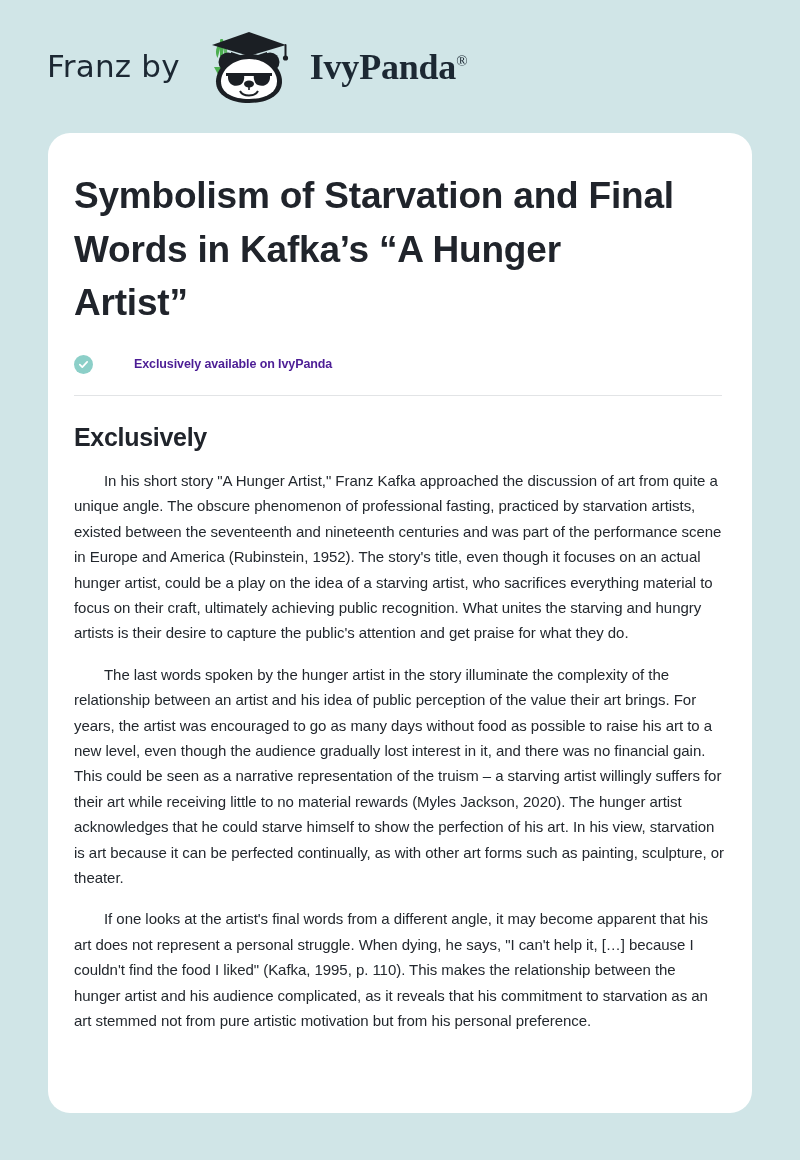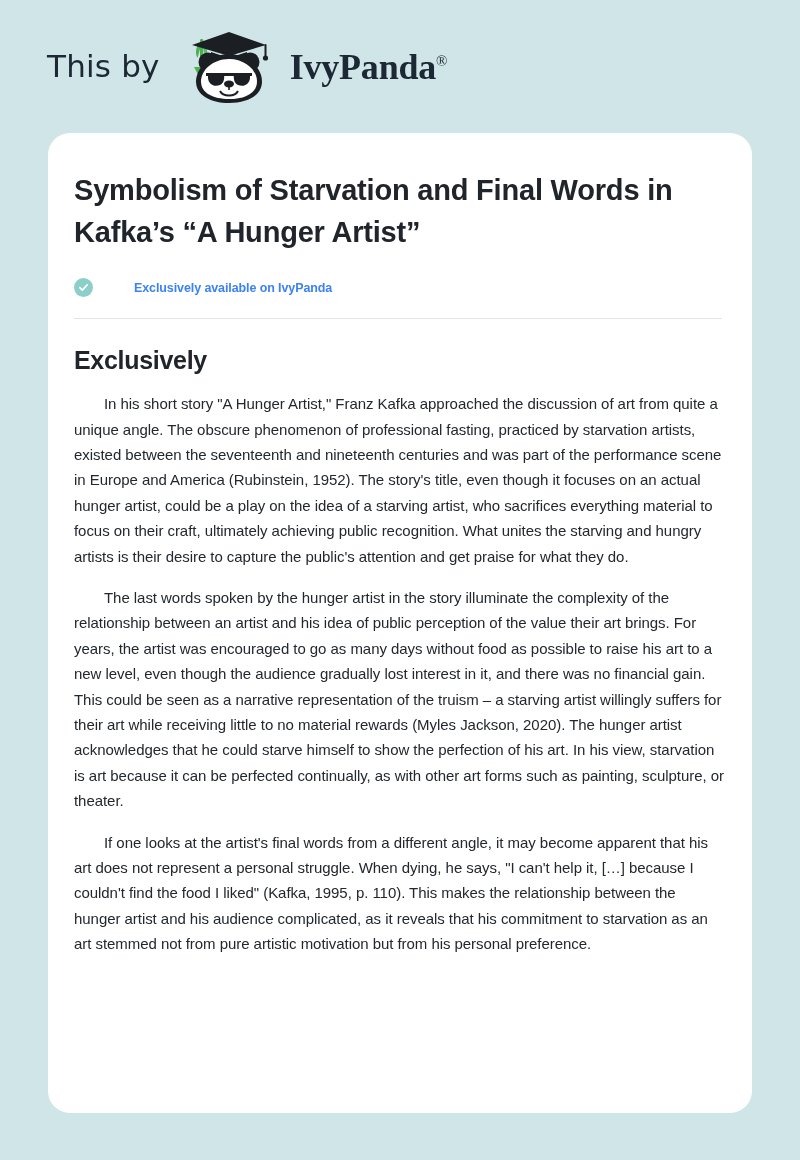--- a/index.html
+++ b/index.html
@@ -73,21 +73,21 @@
     box-sizing: border-box;
     padding: 36px 30px 0 26px;
     overflow: hidden;
   }
   .card-inner {
     padding: 0 0 0 0;
   }
 
   .doc-title {
     font-family: "Liberation Sans", sans-serif;
-    font-size: 29px;
+    font-size: 37px;
     font-weight: 700;
     line-height: 1.45;
     color: #20242b;
     margin: 0 0 0 0;
     letter-spacing: -0.2px;
     max-width: 600px;
   }
 
   .badge-row {
     display: flex;
@@ -102,21 +102,21 @@
     background: #8ccfc8;
     display: flex;
     align-items: center;
     justify-content: center;
     flex: 0 0 auto;
   }
   .check-badge svg { display:block; }
   .badge-text {
     font-size: 12.5px;
     font-weight: 700;
-    color: #3b82f6;
+    color: #4c1d95;
     letter-spacing: -0.1px;
     padding-left: 32px;
   }
 
   .divider {
     height: 1px;
     background: #e2e4e6;
     margin: 21px 0 0 0;
     width: 648px;
   }
@@ -140,21 +140,21 @@
     text-indent: 30px;
     width: 650px;
     letter-spacing: -0.05px;
   }
 </style>
 </head>
 <body>
 
 <header class="site-header">
   <div class="brand-row">
-    <span class="essay-by">This by</span>
+    <span class="essay-by">Franz by</span>
 
     <span>
       <svg class="logo-mark" viewBox="0 0 104 76" xmlns="http://www.w3.org/2000/svg" aria-hidden="true">
 
         <g fill="#4caf50">
           <rect x="22" y="12" width="3.2" height="30" rx="1.2"></rect>
           <path d="M23.6 14 C17.5 19, 16.8 26, 19.5 31 C21.2 26, 22.2 21, 23.6 14 Z"></path>
           <path d="M23.6 14 C29.7 19, 30.4 26, 27.7 31 C26 26, 25 21, 23.6 14 Z" opacity="0.85"></path>
           <path d="M16 40 L23.6 54 L31.2 40 Z"></path>
         </g>

